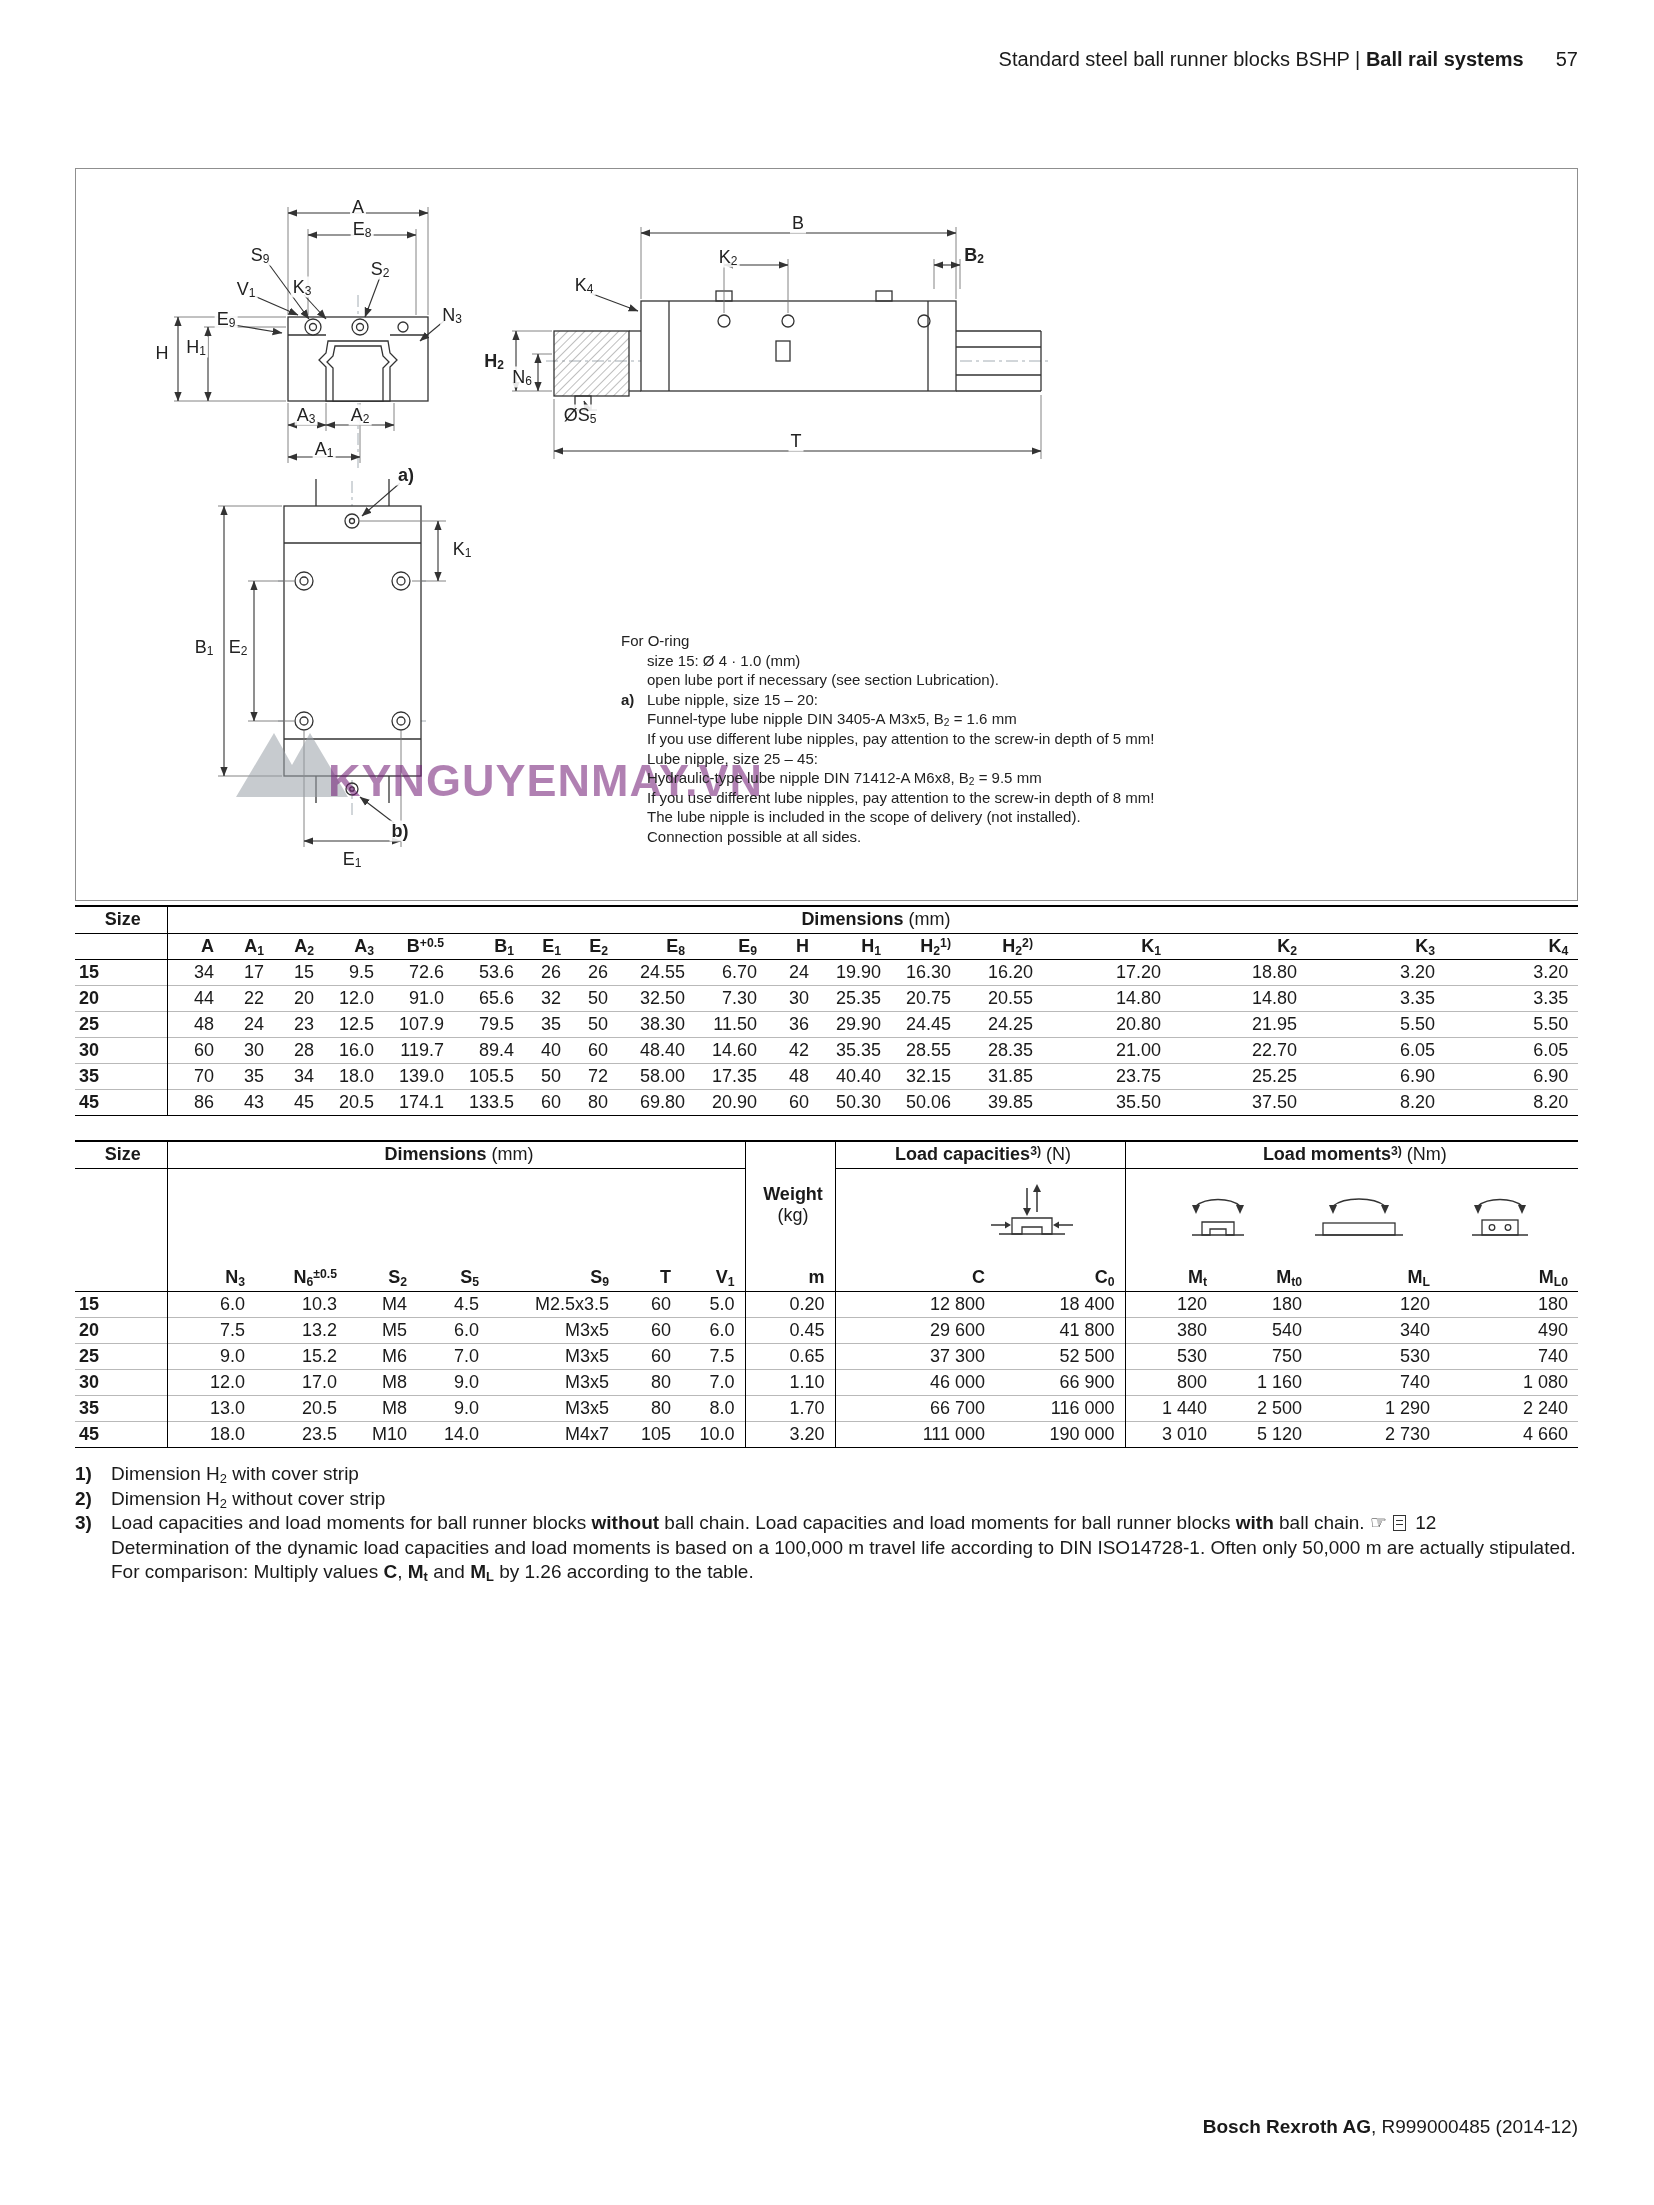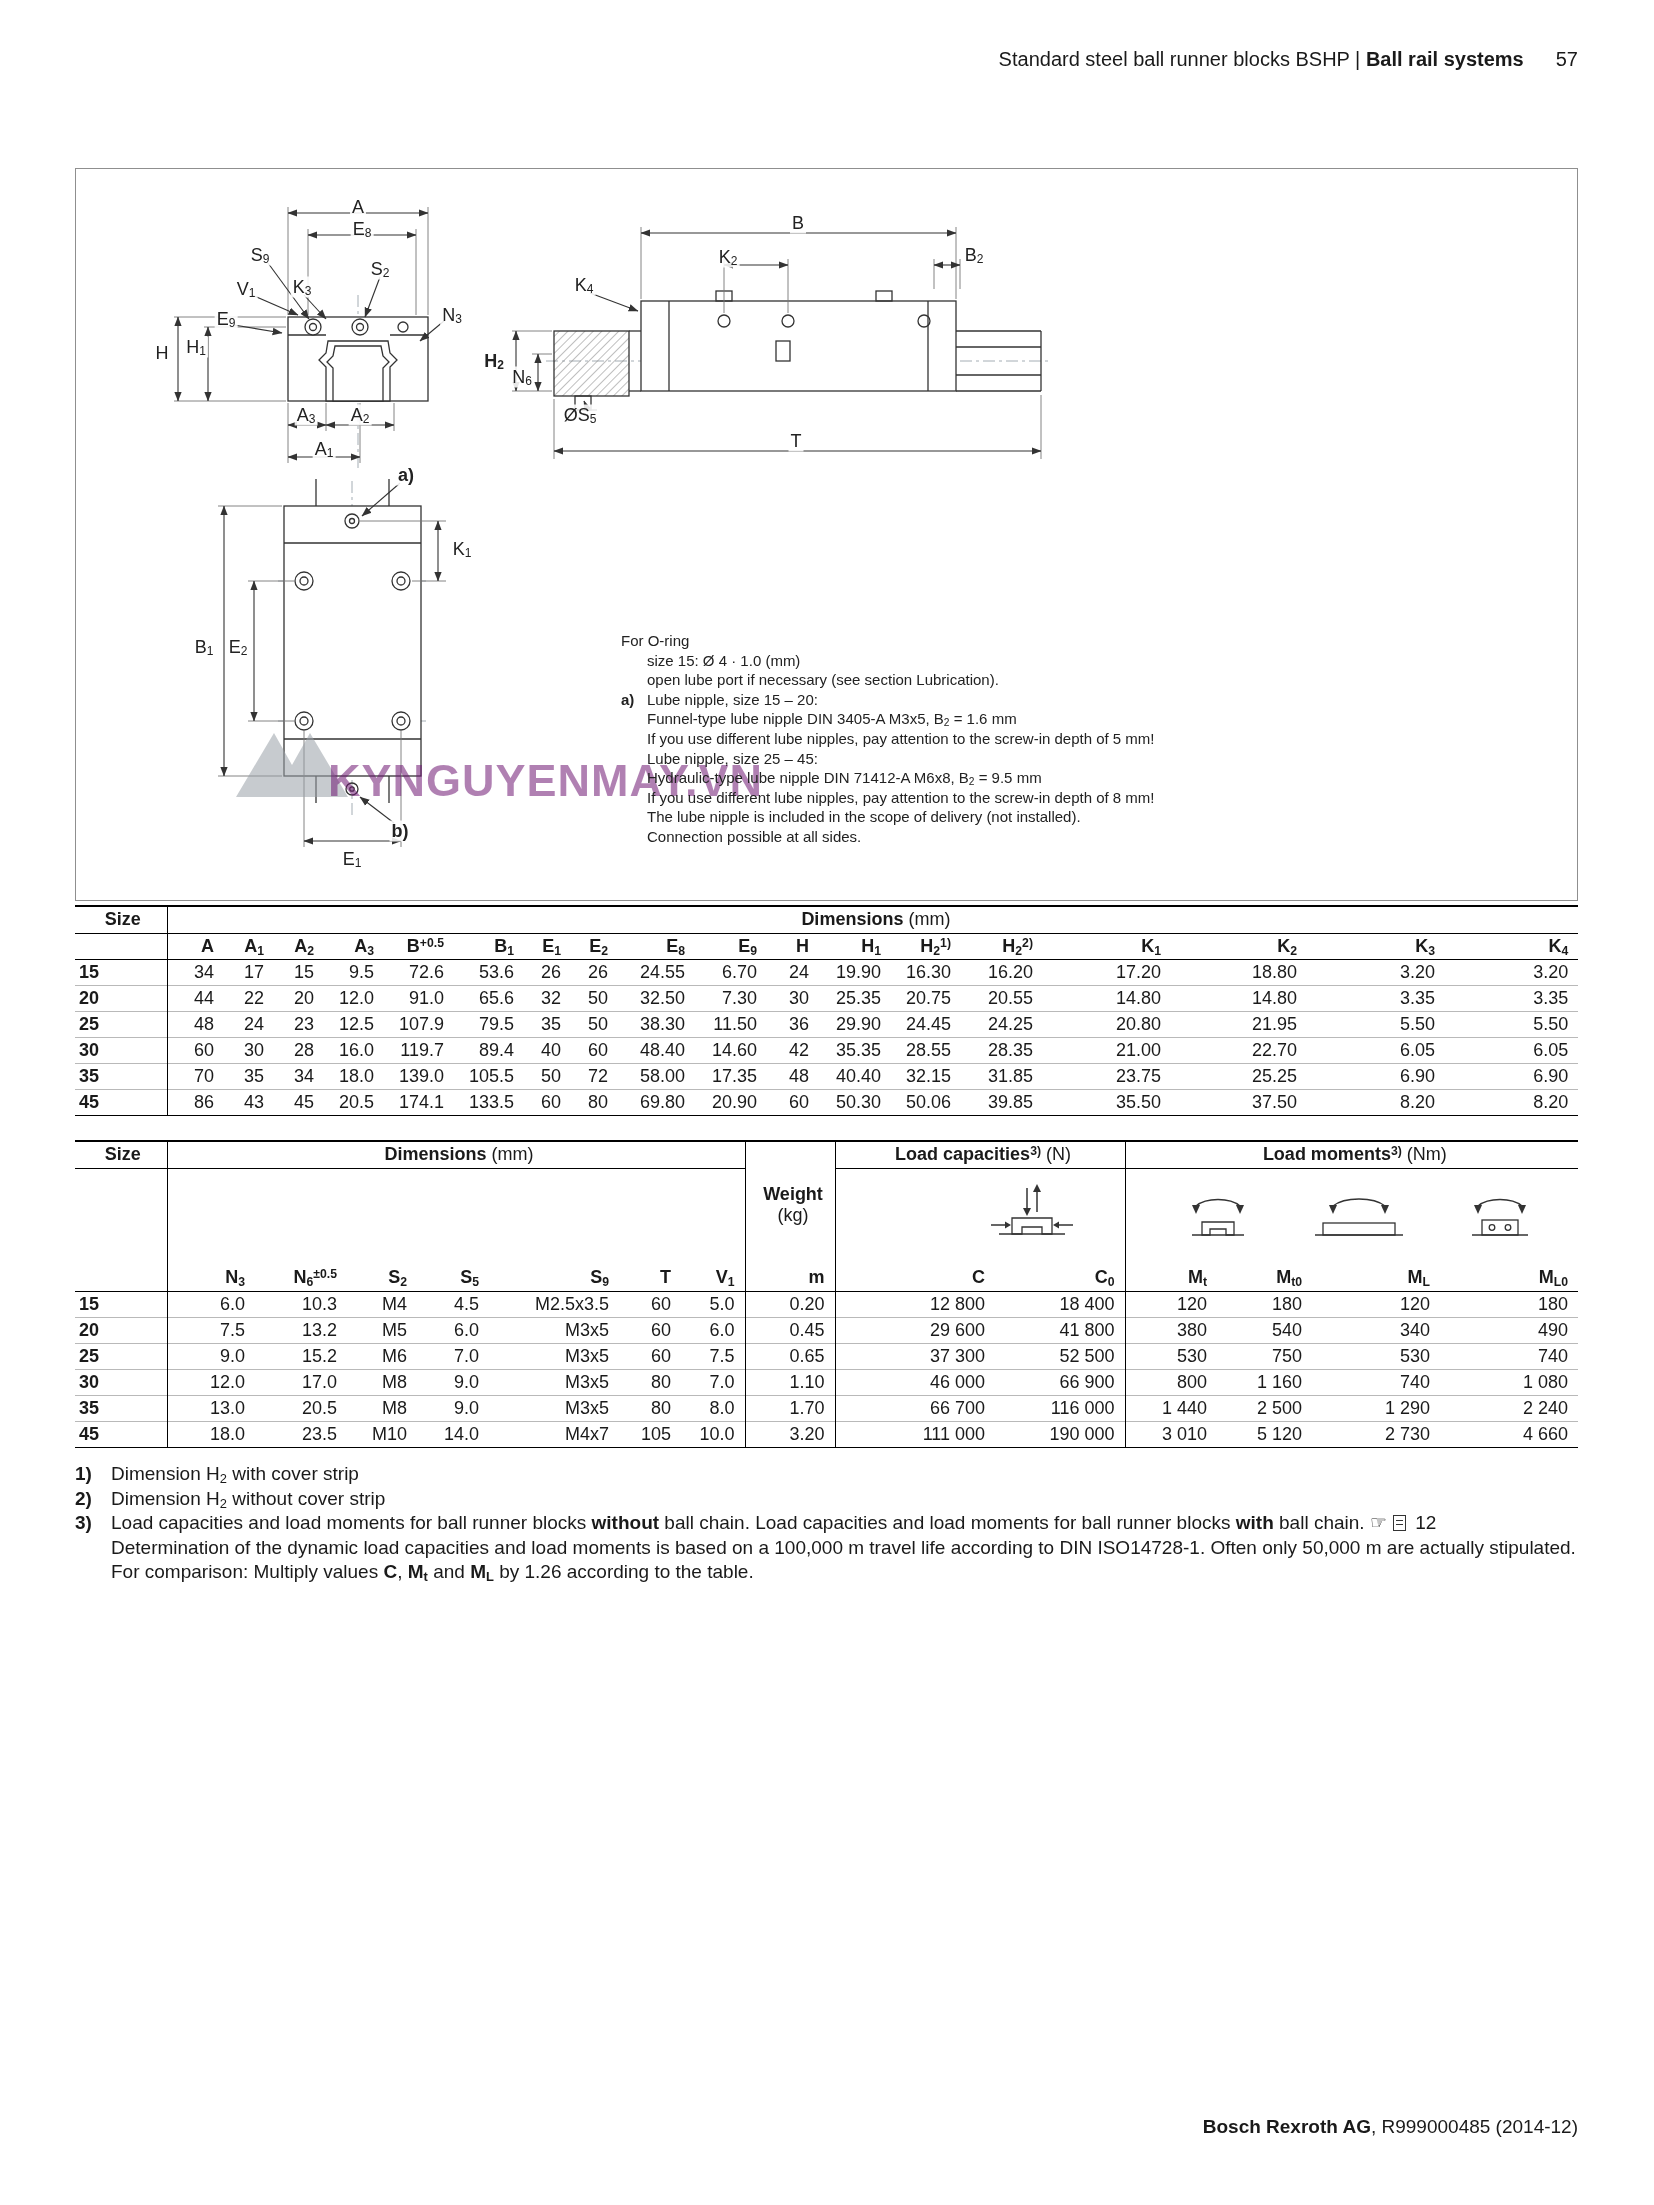--- a/index.html
+++ b/index.html
@@ -225,21 +225,21 @@
         <span class="dim-label" style="left: 226px; top: 118px;">K<sub>3</sub></span>
         <span class="dim-label" style="left: 376px; top: 146px;">N<sub>3</sub></span>
         <span class="dim-label" style="left: 150px; top: 150px;">E<sub>9</sub></span>
         <span class="dim-label" style="left: 86px; top: 184px;">H</span>
         <span class="dim-label" style="left: 120px; top: 178px;">H<sub>1</sub></span>
         <span class="dim-label" style="left: 230px; top: 246px;">A<sub>3</sub></span>
         <span class="dim-label" style="left: 284px; top: 246px;">A<sub>2</sub></span>
         <span class="dim-label" style="left: 248px; top: 280px;">A<sub>1</sub></span>
         <span class="dim-label" style="left: 722px; top: 54px;">B</span>
         <span class="dim-label" style="left: 652px; top: 88px;">K<sub>2</sub></span>
-        <span class="dim-label" style="left: 898px; top: 86px;">B<sub>2</sub></span>
+        <span class="dim-label" style="left: 898px; top: 86px; font-weight: bold;">B<sub>2</sub></span>
         <span class="dim-label" style="left: 508px; top: 116px;">K<sub>4</sub></span>
         <span class="dim-label" style="left: 418px; top: 192px; font-weight: bold;">H<sub>2</sub></span>
         <span class="dim-label" style="left: 446px; top: 208px;">N<sub>6</sub></span>
         <span class="dim-label" style="left: 504px; top: 246px;">ØS<sub>5</sub></span>
         <span class="dim-label" style="left: 720px; top: 272px;">T</span>
         <span class="dim-label b" style="left: 330px; top: 306px;">a)</span>
         <span class="dim-label" style="left: 386px; top: 380px;">K<sub>1</sub></span>
         <span class="dim-label" style="left: 128px; top: 478px;">B<sub>1</sub></span>
         <span class="dim-label" style="left: 162px; top: 478px;">E<sub>2</sub></span>
         <span class="dim-label b" style="left: 324px; top: 662px;">b)</span>

